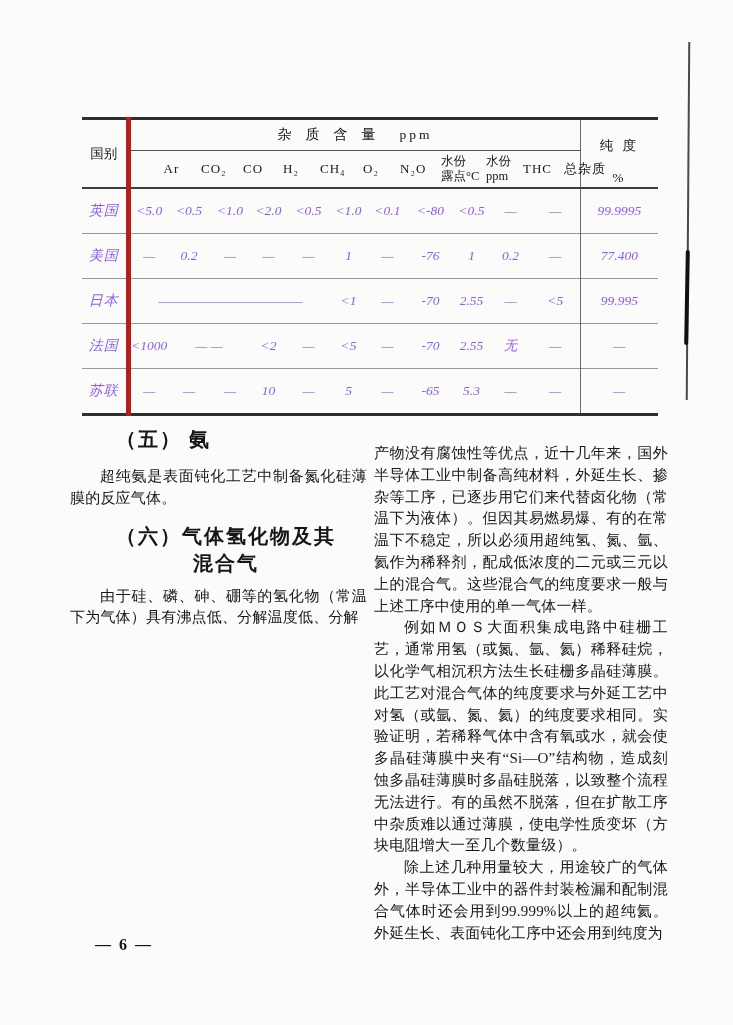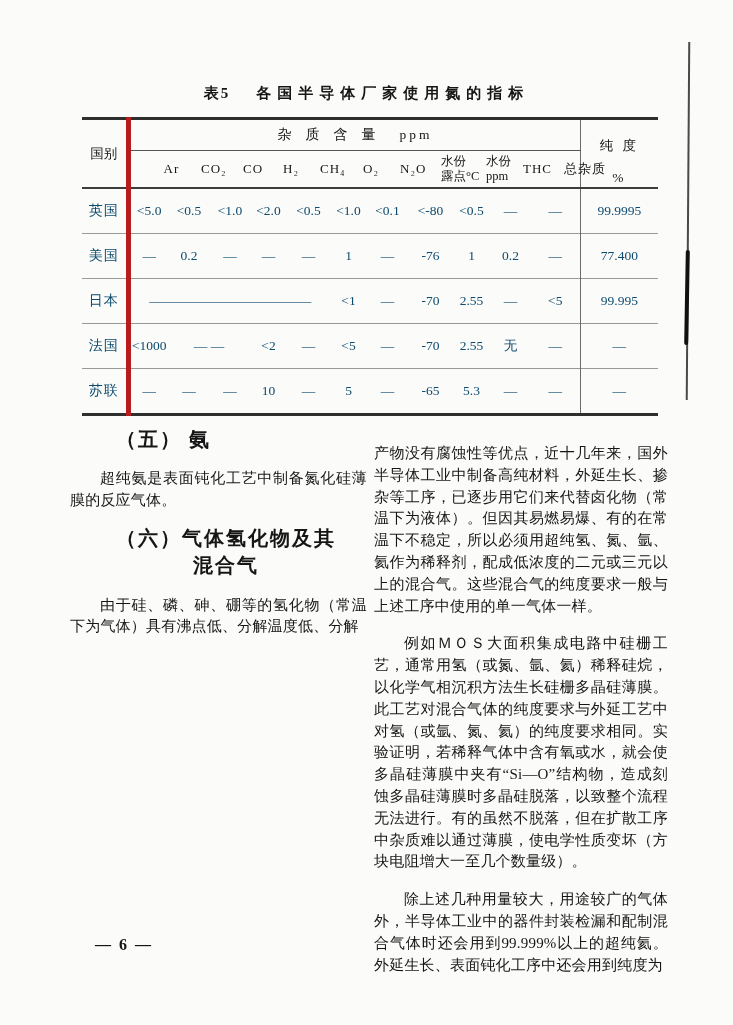--- a/index.html
+++ b/index.html
@@ -38,31 +38,31 @@
   .gas-table th,.gas-table td{
     padding:0;text-align:center;vertical-align:middle;
     font-weight:normal;overflow:visible;white-space:nowrap;
   }
   .gas-table thead tr.grp-row th{height:30px;}
   .gas-table thead tr.cols-row th{height:36px;font-size:13px;letter-spacing:1px;padding-left:33px;}
   .gas-table thead th{border-bottom:2px solid #3c3c3c;}
   .gas-table th.grp{border-bottom:1px solid #555;}
   .gas-table th.country-h,.gas-table td.country{border-right:5px solid #b91c1c;margin-left:12px;}
   .gas-table th.purity-h,.gas-table td.purity{border-left:1px solid #6a6a6a;}
-  .gas-table tbody td{height:44px;color:#0c4a6e;}
+  .gas-table tbody td{height:44px;color:#8b5cf6;font-style:italic;}
   .gas-table tbody tr:not(:first-child){border-top:1px solid #989898;}
   .gas-table .country{font-size:14px;letter-spacing:1px;}
   .grp-label{letter-spacing:14px;font-size:14px;}
   .grp-unit{margin-left:10px;letter-spacing:3px;font-size:13.5px;}
   .two-line{line-height:15px;font-size:12.5px;display:block;letter-spacing:0;}
   .purity-h div{line-height:16px;letter-spacing:3px;font-size:13.5px;margin-top:16px;}
   
   .col{position:absolute;font-size:15px;line-height:21.8px;text-align:justify;letter-spacing:.2px;}
   .col p{margin:0;}
-  .col p.indent{text-indent:2em;margin-top:16px;}
+  .col p.indent{text-indent:2em;}
   .col-left{left:70px;top:426px;width:297px;}
   .col-right{left:374px;top:443px;width:294px;}
   h2.sec5{
     font-size:20px;font-weight:bold;letter-spacing:2px;
     margin:0 0 14px 46px;line-height:26px;
   }
   h2.sec6{
     font-size:20px;font-weight:bold;letter-spacing:2px;
     margin:13px 0 9px 46px;line-height:27px;
     width:-moz-fit-content;width:fit-content;text-align:center;
@@ -73,23 +73,20 @@
   }
 </style>
 </head>
 <body>
 
 <div class="page">
 
   <div class="scan-line"></div>
   <div class="scan-line-thick"></div>
 
-  <div class="tbl-title">
-    <span class="tnum">表5</span><span class="ttext">各国半导体厂家使用氮的指标</span>
-  </div>
 
   <div class="tbl-wrap">
     <table class="gas-table">
       <colgroup>
         <col style="width:46px">
           <col style="width:40px">
           <col style="width:42px">
         <col style="width:40px">
           <col style="width:37px">
           <col style="width:43px">

